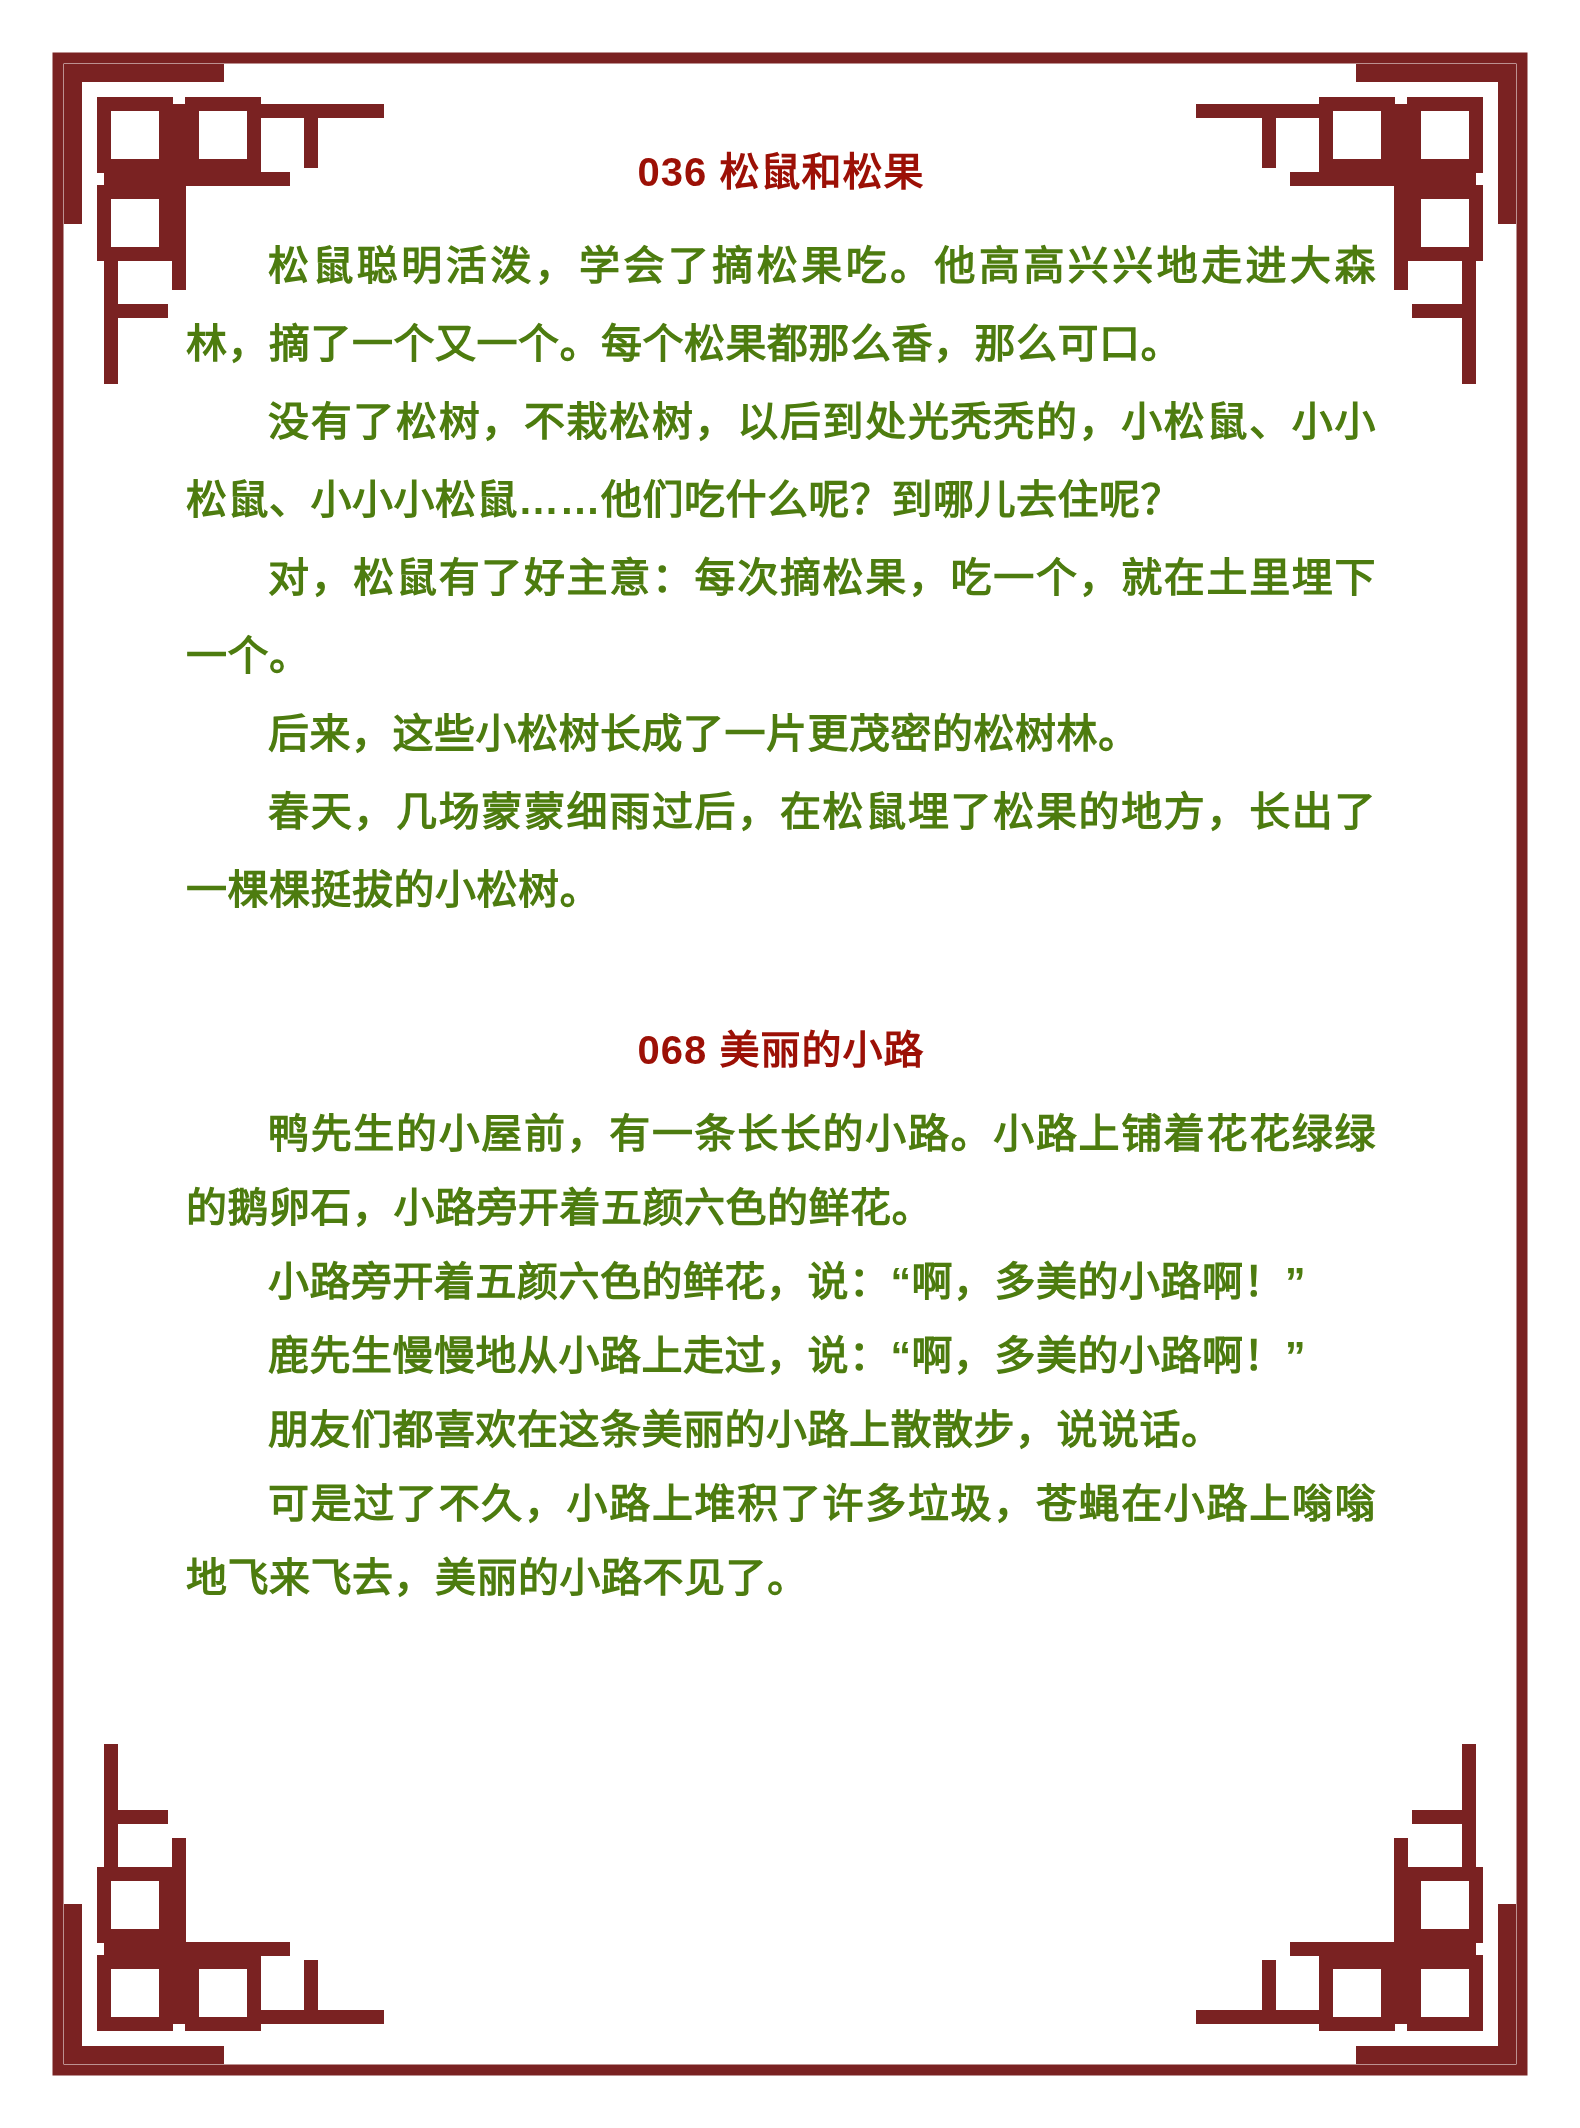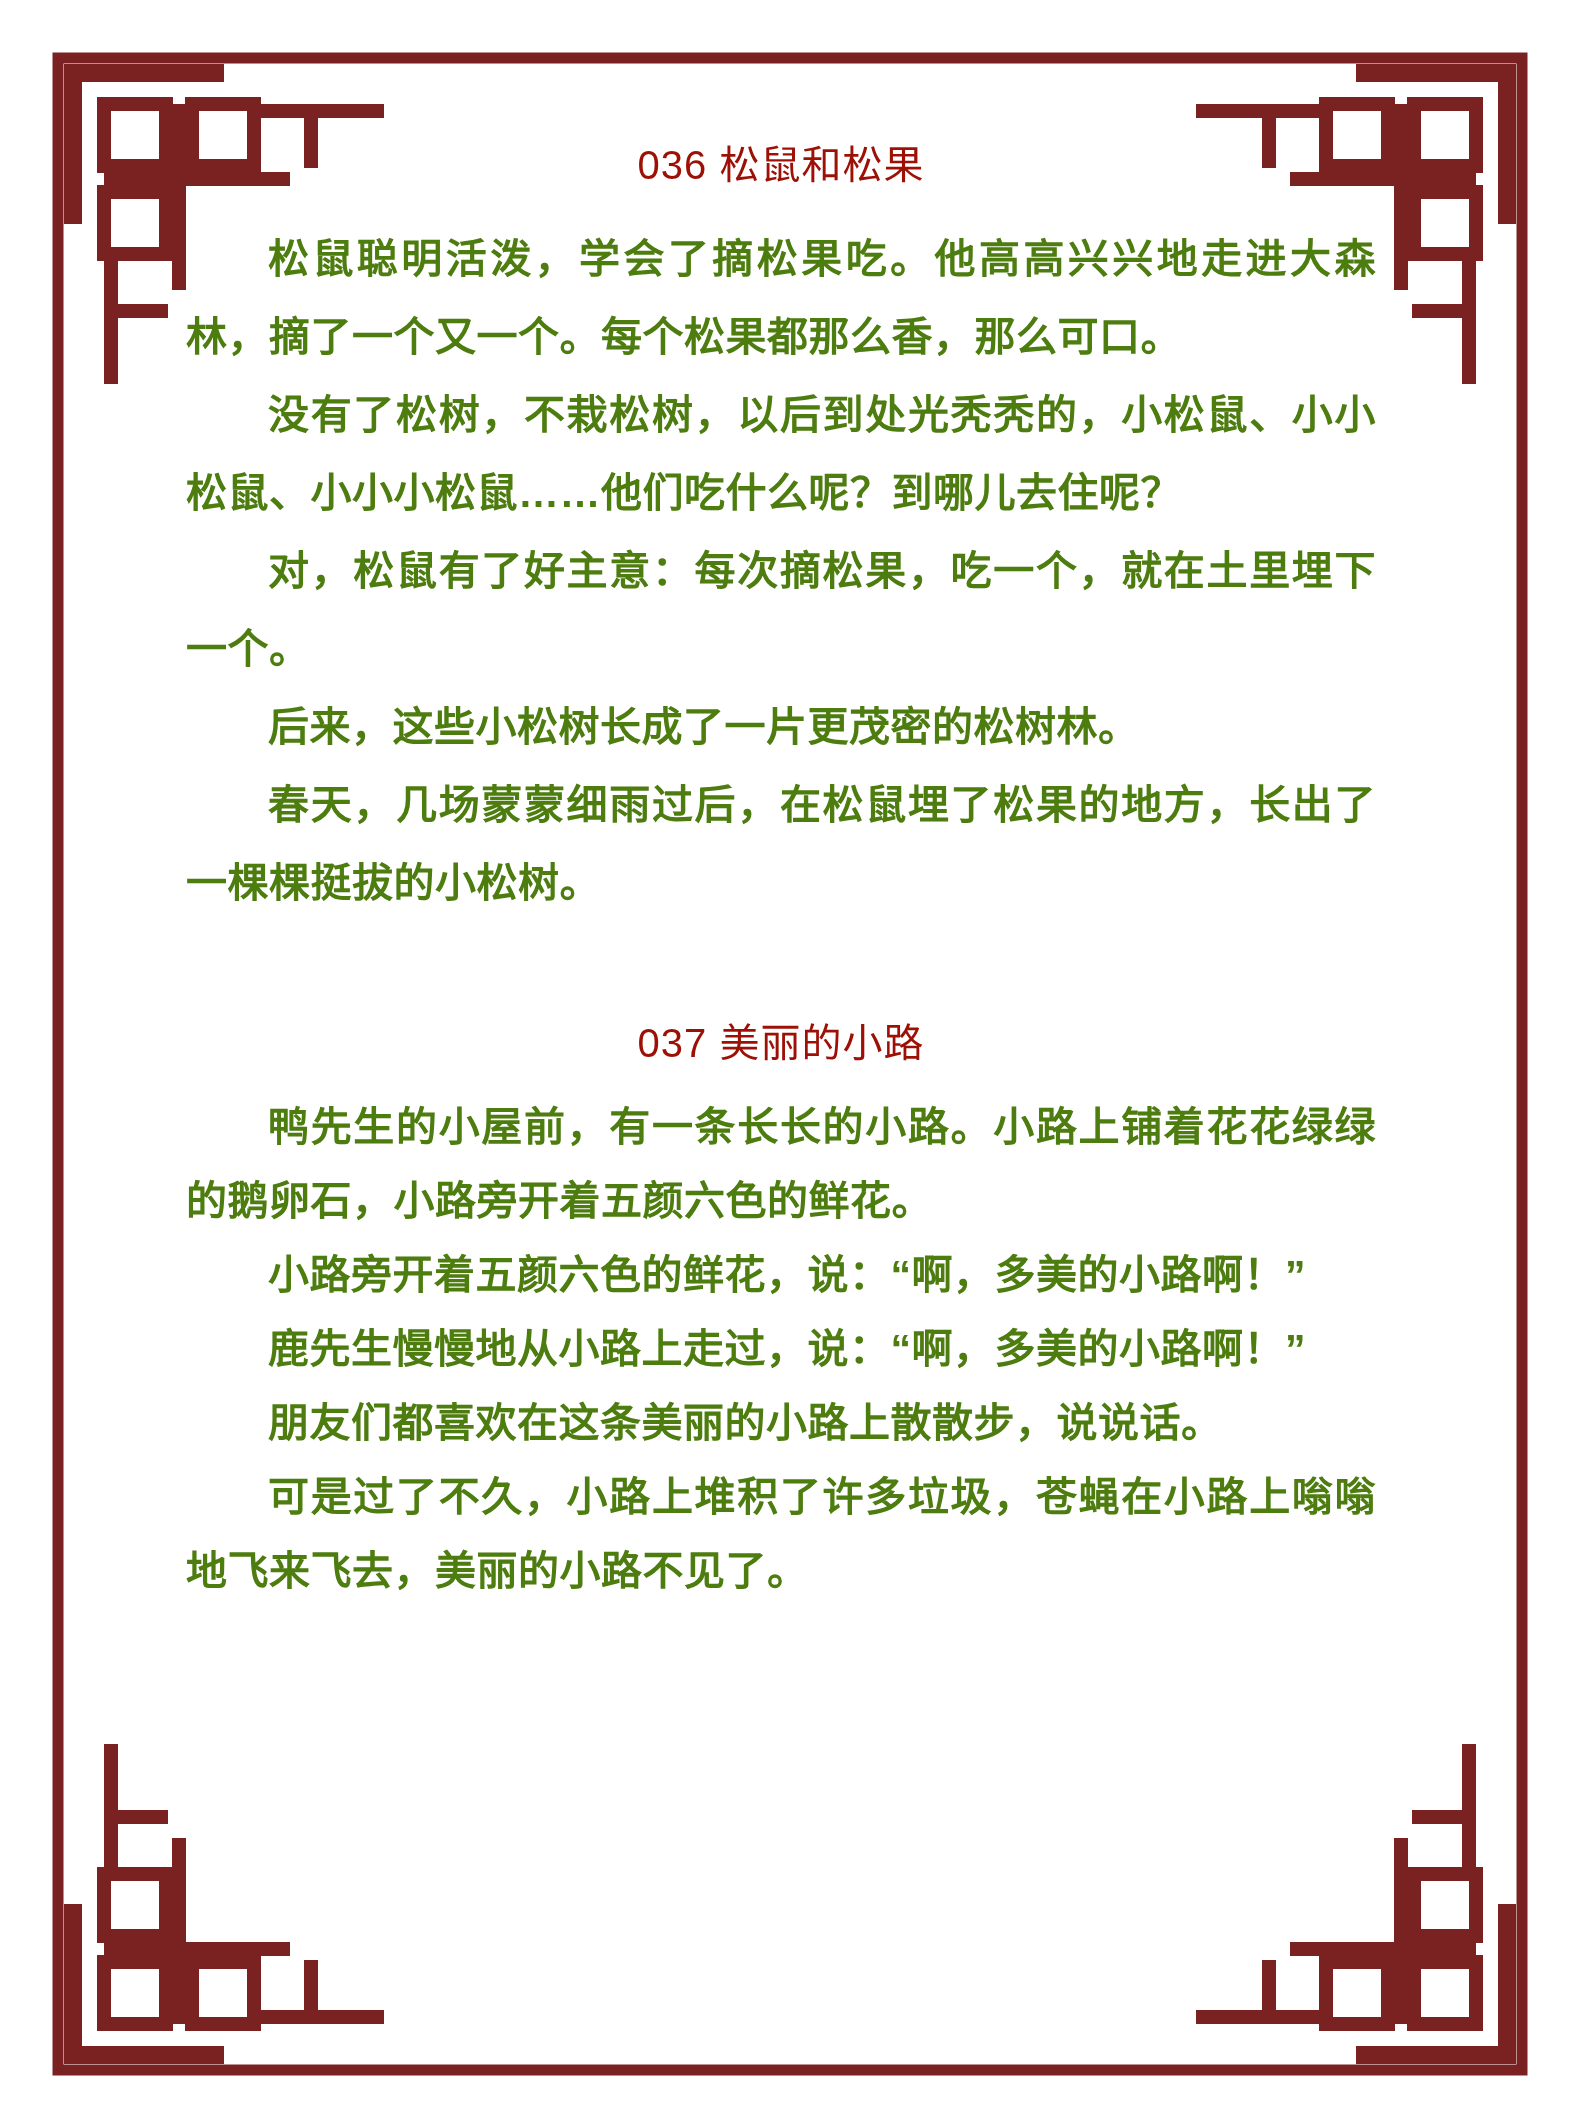--- a/index.html
+++ b/index.html
@@ -46,25 +46,25 @@
 
   .article {
     margin: 0 0 0 0;
   }
   .article + .article {
     margin-top: 96px;
   }
 
   .article-title {
     text-align: center;
-    font-weight: 400;
+    font-weight: 700;
     font-size: 40px;
     line-height: 1.25;
     letter-spacing: 1px;
-    margin: 0 0 30px 0;
+    margin: 7px 0 30px 0;
     white-space: pre;
   }
 
   .para {
     font-weight: 700;
     font-size: 41px;
     line-height: 78px;
     color: #4d7c0f;
     margin: 0;
     text-indent: 2em;
@@ -138,21 +138,21 @@
       <h2 class="article-title" style="color:#9c1006">036 松鼠和松果</h2>
 
       <p class="para">松鼠聪明活泼，学会了摘松果吃。他高高兴兴地走进大森林，摘了一个又一个。每个松果都那么香，那么可口。</p>
       <p class="para">没有了松树，不栽松树，以后到处光秃秃的，小松鼠、小小松鼠、小小小松鼠……他们吃什么呢？到哪儿去住呢？</p>
       <p class="para">对，松鼠有了好主意：每次摘松果，吃一个，就在土里埋下一个。</p>
       <p class="para">后来，这些小松树长成了一片更茂密的松树林。</p>
       <p class="para">春天，几场蒙蒙细雨过后，在松鼠埋了松果的地方，长出了一棵棵挺拔的小松树。</p>
     </section>
 
     <section class="article article-037">
-      <h2 class="article-title" style="color:#9c1006">037 美丽的小路</h2>
+      <h2 class="article-title" style="color:#9c1006">068 美丽的小路</h2>
 
       <p class="para">鸭先生的小屋前，有一条长长的小路。小路上铺着花花绿绿的鹅卵石，小路旁开着五颜六色的鲜花。</p>
       <p class="para">小路旁开着五颜六色的鲜花，说：“啊，多美的小路啊！”</p>
       <p class="para">鹿先生慢慢地从小路上走过，说：“啊，多美的小路啊！”</p>
       <p class="para">朋友们都喜欢在这条美丽的小路上散散步，说说话。</p>
       <p class="para">可是过了不久，小路上堆积了许多垃圾，苍蝇在小路上嗡嗡地飞来飞去，美丽的小路不见了。</p>
     </section>
 
     <div class="spacer-bottom"></div>
   </div>

